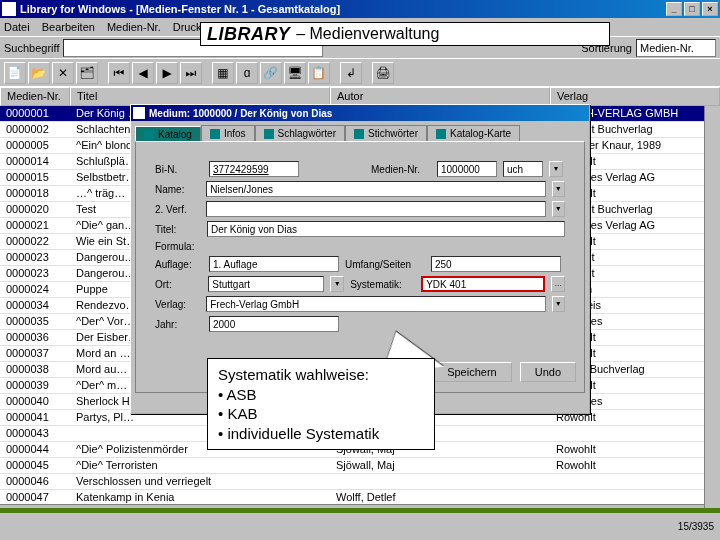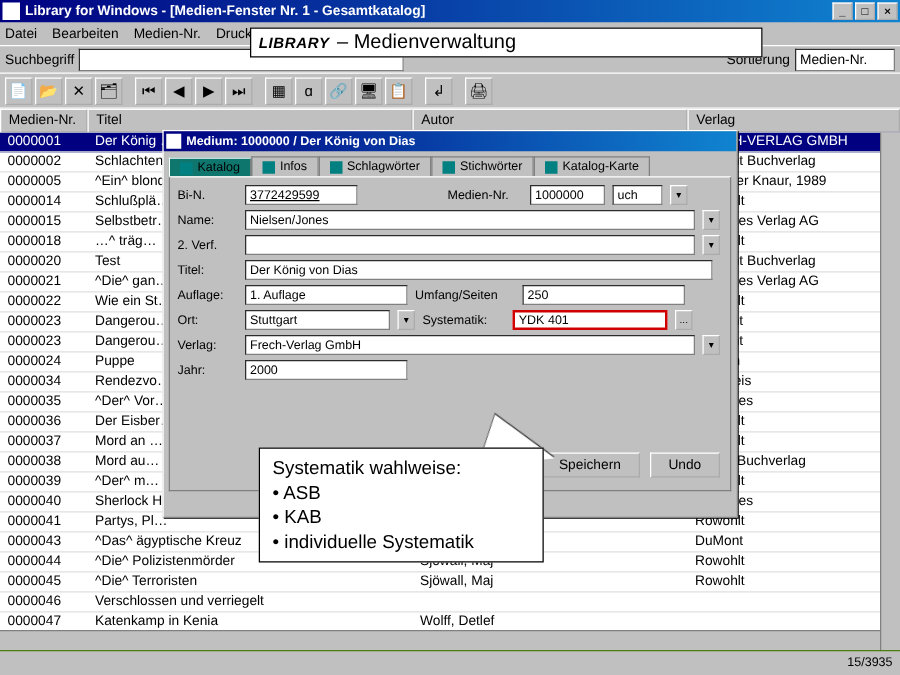--- a/index.html
+++ b/index.html
@@ -20,38 +20,38 @@
   .hcell { border: 1px outset #fff; padding: 2px 6px; font-size: 11px; font-weight: normal; background: #c0c0c0; }
   .grid { background: #fff; position: relative; height: 414px; overflow: hidden; }
   .row { display: flex; height: 16px; font-size: 11px; border-bottom: 1px solid #e0e0e0; }
   .row.sel { background: #000080; color: #fff; }
   .cell { padding: 1px 6px; overflow: hidden; white-space: nowrap; }
   .c-id { width: 70px; }
   .c-title { width: 260px; }
   .c-author { width: 220px; }
   .c-verlag { width: 170px; }
   .overlay-title { position: absolute; top: 22px; left: 200px; width: 410px; height: 24px; background: #fff; border: 1px solid #000; display: flex; align-items: center; font-family: Arial, sans-serif; }
-  .overlay-title .lib { font-style: italic; font-weight: bold; font-size: 12px; padding: 0 6px; letter-spacing: 0.5px; }
+  .overlay-title .lib { font-style: italic; font-weight: bold; font-size: 18px; padding: 0 6px; letter-spacing: 0.5px; }
   .overlay-title .rest { font-size: 16px; }
   .dialog { position: absolute; top: 104px; left: 130px; width: 460px; height: 310px; background: #c0c0c0; border: 1px outset #fff; box-shadow: 1px 1px 0 #000; }
   .dialog .titlebar { height: 16px; font-size: 10px; }
   .tabs { display: flex; padding: 4px 4px 0 4px; gap: 0; font-size: 10px; }
   .tab { background: #c0c0c0; border: 1px solid #808080; border-bottom: none; padding: 2px 8px; display: flex; align-items: center; gap: 4px; cursor: pointer; }
   .tab.active { background: #0f766e; border-top: 1px solid #fff; border-left: 1px solid #fff; position: relative; top: 1px; }
   .tab-icon { width: 10px; height: 10px; background: #008080; }
-  .form { background: #c0c0c0; border: 1px solid #808080; border-top: 1px solid #fff; margin: 0 4px 4px 4px; padding: 6px; height: 252px; position: relative; }
+  .form { background: #c0c0c0; border: 1px solid #808080; border-top: 1px solid #fff; margin: 0 4px 4px 4px; padding: 19px; height: 252px; position: relative; }
   .frow { display: flex; align-items: center; margin-bottom: 4px; gap: 6px; }
   .flabel { width: 48px; font-size: 10px; }
   .finput { background: #fff; border: 1px inset #808080; height: 16px; font-size: 10px; padding: 1px 3px; }
   .dd { width: 14px; height: 16px; background: #c0c0c0; border: 1px outset #fff; font-size: 8px; text-align: center; line-height: 14px; }
   .highlight { border: 2px solid #d00000 !important; }
   .btn { background: #c0c0c0; border: 1px outset #fff; padding: 3px 14px; font-size: 11px; cursor: pointer; }
   .callout { position: absolute; top: 358px; left: 207px; width: 228px; background: #fff; border: 1px solid #000; padding: 6px 10px; font-family: Arial, sans-serif; font-size: 15px; line-height: 1.3; z-index: 100; }
   .callout-arrow { position: absolute; top: 330px; left: 380px; width: 0; height: 0; border-left: 18px solid transparent; border-right: 44px solid transparent; border-bottom: 40px solid #fff; z-index: 99; filter: drop-shadow(0 -1px 0 #000); transform: rotate(-6deg); }
-  .statusbar { position: absolute; bottom: 0; left: 0; right: 0; height: 20px; background: #c0c0c0; border-top: 1px solid #4d7c0f; display: flex; align-items: center; justify-content: flex-end; padding: 0 6px; font-size: 10px; }
+  .statusbar { position: absolute; bottom: 0; left: 0; right: 0; height: 32px; background: #c0c0c0; border-top: 5px solid #4d7c0f; display: flex; align-items: center; justify-content: flex-end; padding: 0 6px; font-size: 10px; }
   .scrollbar-v { position: absolute; right: 0; top: 106px; bottom: 20px; width: 16px; background: #c0c0c0; border-left: 1px solid #808080; }
   .scrollbar-h { position: absolute; left: 0; right: 16px; bottom: 20px; height: 16px; background: #c0c0c0; border-top: 1px solid #808080; }
 </style>
 </head>
 <body>
 
 <div class="titlebar">
   <span class="icon"></span>
   <span>Library for Windows - [Medien-Fenster Nr. 1 - Gesamtkatalog]</span>
   <span class="spacer"></span>
@@ -226,21 +226,20 @@
       <div class="cell c-verlag">Diogenes</div>
     </div>
     <div class="row">
       <div class="cell c-id">0000041</div>
       <div class="cell c-title">Partys, Pl…</div>
       <div class="cell c-author"></div>
       <div class="cell c-verlag">Rowohlt</div>
     </div>
     <div class="row">
       <div class="cell c-id">0000043</div>
-      <div class="cell c-title">^Das^ ägyptische Kreuz</div>
       <div class="cell c-author"></div>
       <div class="cell c-verlag">DuMont</div>
     </div>
     <div class="row">
       <div class="cell c-id">0000044</div>
       <div class="cell c-title">^Die^ Polizistenmörder</div>
       <div class="cell c-author">Sjöwall, Maj</div>
       <div class="cell c-verlag">Rowohlt</div>
     </div>
     <div class="row">
@@ -308,20 +307,23 @@
     <div class="frow">
       <span class="flabel">2. Verf.</span>
       <input class="finput" style="width: 360px;">
         <span class="dd">▾</span>
     </div>
     <div class="frow">
       <span class="flabel">Titel:</span>
       <input class="finput" style="width: 374px;" value="Der König von Dias">
     </div>
     <div class="frow">
+      <span class="flabel">Formula:</span>
+    </div>
+    <div class="frow">
       <span class="flabel">Auflage:</span>
       <input class="finput" style="width: 130px;" value="1. Auflage">
       <span class="flabel" style="width:80px">Umfang/Seiten</span>
       <input class="finput" style="width: 130px;" value="250">
     </div>
     <div class="frow">
       <span class="flabel">Ort:</span>
       <input class="finput" style="width: 116px;" value="Stuttgart">
         <span class="dd">▾</span>
       <span class="flabel" style="width:66px">Systematik:</span>

